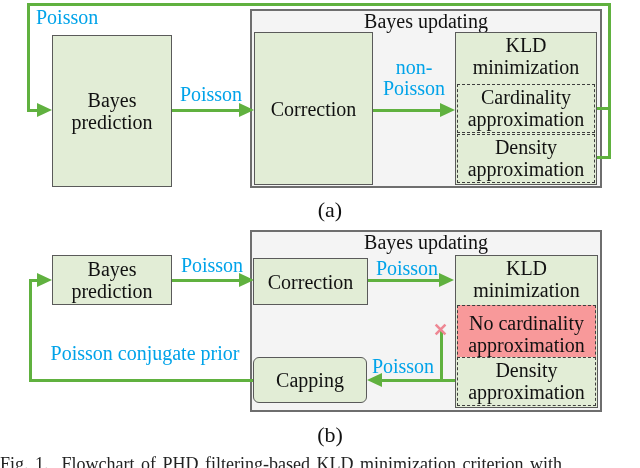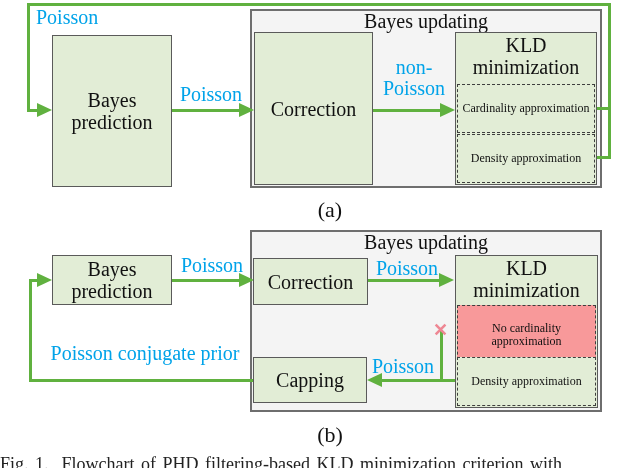--- a/index.html
+++ b/index.html
@@ -10,21 +10,21 @@
   .container{position:absolute;background:#f4f4f4;border:2px solid #6e6e6e;box-sizing:border-box;}
   .ctitle{position:absolute;text-align:center;font-size:20px;line-height:1.05;color:#111;}
   .node{
     position:absolute;box-sizing:border-box;background:var(--node-fill,#e2edd6);
     border:1.5px solid #5a5a5a;display:flex;align-items:center;justify-content:center;
     text-align:center;font-size:20px;line-height:1.1;color:#111;
   }
   .node--top{align-items:flex-start;padding-top:1px;}
   .sub{position:absolute;box-sizing:border-box;background:var(--node-fill,#e2edd6);
     border:1.6px dashed #3e3e3e;display:flex;align-items:center;justify-content:center;
-    text-align:center;font-size:12px;line-height:1.08;color:#111;}
+    text-align:center;font-size:20px;line-height:1.08;color:#111;}
   .sub--red{background:var(--blocked-fill,#f8999a);}
   .gline{position:absolute;background:var(--arrow-green,#60b13f);}
   .arr-r{position:absolute;width:0;height:0;border-top:7px solid transparent;
     border-bottom:7px solid transparent;border-left:15px solid var(--arrow-green,#60b13f);}
   .arr-l{position:absolute;width:0;height:0;border-top:7px solid transparent;
     border-bottom:7px solid transparent;border-right:15px solid var(--arrow-green,#60b13f);}
   .cyan{position:absolute;color:var(--label-cyan,#00a3e9);font-size:20px;line-height:1.06;text-align:center;}
   .cap{position:absolute;text-align:center;font-size:22px;line-height:1.1;color:#111;}
   .cross{position:absolute;color:#ee8793;font-size:18px;font-weight:bold;line-height:18px;}
   .figcap{position:absolute;font-size:18px;line-height:20px;white-space:pre;word-spacing:2px;color:#222;}
@@ -89,21 +89,21 @@
     <div class="gline" style="left:29px;top:279px;width:8px;height:3px;"></div>
     <div class="arr-r" style="left:37px;top:273px;"></div>
 
     <div class="node" style="left:52px;top:255px;width:120px;height:50px;">Bayes prediction</div>
     <div class="node" style="left:253px;top:258px;width:115px;height:47px;">Correction</div>
     <div class="node node--top" style="left:455px;top:255px;width:143px;height:153px;">
       <span>KLD minimization</span>
     </div>
     <div class="sub sub--red" style="left:457px;top:305px;width:139px;height:60px;">No cardinality approximation</div>
     <div class="sub" style="left:457px;top:357px;width:139px;height:49px;">Density approximation</div>
-    <div class="node" style="left:253px;top:357px;width:114px;height:46px;">Capping</div>
+    <div class="node" style="left:253px;top:357px;width:114px;height:46px;border-radius:6px;">Capping</div>
 
     <div class="cyan" style="left:177px;top:255px;width:70px;">Poisson</div>
     <div class="cyan" style="left:372px;top:258px;width:70px;">Poisson</div>
     <div class="cyan" style="left:368px;top:356px;width:70px;">Poisson</div>
     <div class="cyan" style="left:40px;top:343px;width:210px;">Poisson conjugate prior</div>
 
     <div class="cap" style="left:250px;top:423px;width:160px;">(b)</div>
   </div>
 
   <div class="figcap" style="left:0px;top:454px;width:660px;">Fig. 1.  Flowchart of PHD filtering-based KLD minimization criterion with</div>

